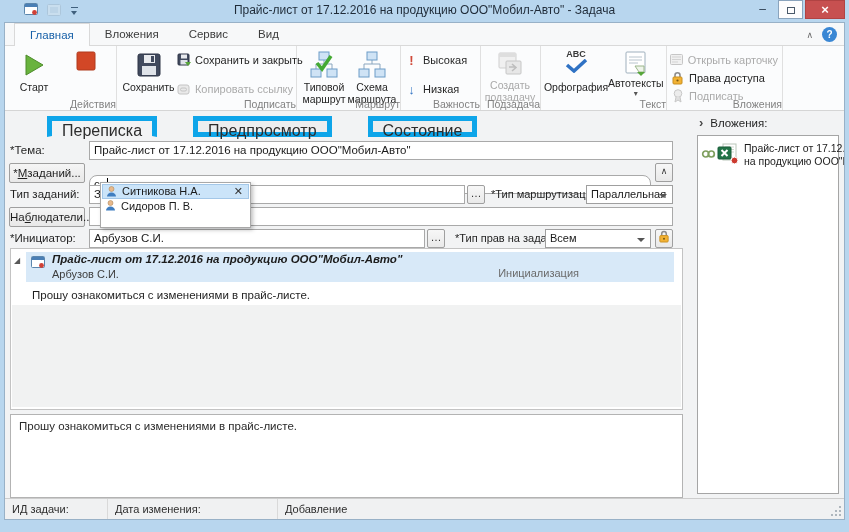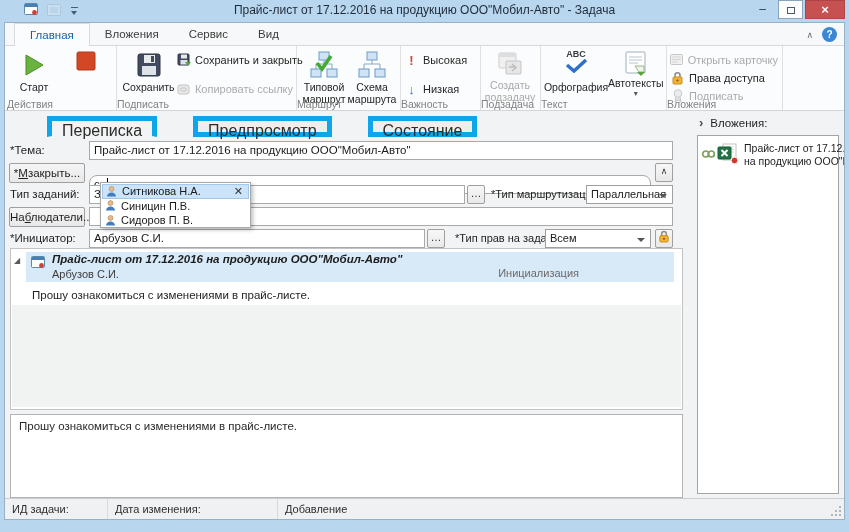--- a/index.html
+++ b/index.html
@@ -26,21 +26,21 @@
   .tabrow{position:absolute;top:0;left:0;right:0;height:23px;background:#f7f8f9;border-bottom:1px solid #d9d9d9;}
   .rtabs{display:flex;margin-left:9px;height:23px;}
   .rtab{padding:0 15px;line-height:22px;font-size:11.5px;color:#3c3c3c;cursor:default;}
   .rtab.active{background:#fbfcfd;border:1px solid #d9d9d9;border-bottom:1px solid #fbfcfd;color:#1760a8;margin-bottom:-1px;}
   .tabrow-right{position:absolute;right:7px;top:4px;display:flex;align-items:center;gap:9px;}
   .rib-collapse{color:#6a6a6a;font-size:9px;line-height:14px;}
   .help-btn{width:15px;height:15px;border-radius:50%;background:#3a87d4;color:#fff;font-size:10px;font-weight:bold;text-align:center;line-height:15px;}
   
   .ribbon{position:absolute;top:23px;left:0;right:0;height:65px;background:#fbfcfd;border-bottom:1px solid #d5d5d5;display:flex;align-items:stretch;padding-left:2px;}
   .rgroup{position:relative;border-right:1px solid #e0e0e0;padding:2px 3px 13px;display:flex;}
-  .glabel{position:absolute;bottom:0;left:0;right:0;text-align:left;color:#828282;font-size:10.5px;line-height:12px;}
+  .glabel{position:absolute;bottom:0;left:0;right:0;text-align:right;color:#828282;font-size:10.5px;line-height:12px;}
   .bigbtn{display:flex;flex-direction:column;align-items:center;justify-content:flex-start;padding-top:2px;font-size:10.5px;line-height:11.5px;text-align:center;color:#262626;}
   .bigbtn .bicon{height:30px;display:flex;align-items:center;justify-content:flex-start;margin-bottom:2px;}
   .bigbtn.disabled{color:#a9a9a9;}
   .stack{display:flex;flex-direction:column;justify-content:space-between;padding-top:4px;gap:3px;}
   .srow{display:flex;align-items:center;gap:4px;height:16px;font-size:11px;color:#262626;white-space:nowrap;}
   .srow.disabled{color:#ababab;}
   .gi{display:inline-flex;width:15px;height:15px;align-items:center;justify-content:center;}
   .imp-high{color:#d04a3a;font-weight:bold;font-size:13px;}
   .imp-low{color:#2f72c4;font-weight:bold;font-size:13px;}
   .abc-ico{display:flex;flex-direction:column;align-items:center;line-height:9px;}
@@ -326,21 +326,21 @@
 
         <div class="ptabs">
           <div class="ptab active">Переписка</div>
           <div class="ptab">Предпросмотр</div>
           <div class="ptab">Состояние</div>
         </div>
 
         <div class="flabel" style="top:30px;">*Тема:</div>
         <div class="finput" style="top:30px;left:84px;width:584px;">Прайс-лист от 17.12.2016 на продукцию ООО"Мобил-Авто"</div>
 
-        <div class="fbtn" style="top:52px;"><span>*</span><u>М</u><span>закрыть...</span></div>
+        <div class="fbtn" style="top:52px;"><span>*</span><u>М</u><span>заданий...</span></div>
         <div class="finput" style="top:64px;left:84px;width:562px;border-radius:8px;"><span>си</span><span class="caret"></span></div>
         <div class="sqbtn" style="top:52px;left:650px;font-size:9px;">∧</div>
 
         <div class="flabel" style="top:74px;">Тип заданий:</div>
         <div class="finput" style="top:74px;left:84px;width:376px;">З</div>
         <div class="sqbtn" style="top:74px;left:462px;">…</div>
         <div class="inl-label" style="top:74px;left:486px;">*Тип маршрутизации:</div>
         <div class="fselect" style="top:74px;left:581px;width:87px;">Параллельная</div>
 
         <div class="fbtn" style="top:96px;"><span>На</span><u>б</u><span>людатели...</span></div>
@@ -366,27 +366,20 @@
                 <path d="M1 10.5 a4.5 4 0 0 1 9 0 Z" fill="#3f7dc0"></path>
               </svg>
             <span>Ситникова Н.А.</span>
             <span class="dd-close">✕</span>
           </div>
           <div class="ddrow">
             <svg width="11" height="11" viewBox="0 0 11 11">
                 <circle cx="5.5" cy="3" r="2.5" fill="#e7b98c" stroke="#b08a5e" stroke-width="0.6"></circle>
                 <path d="M1 10.5 a4.5 4 0 0 1 9 0 Z" fill="#3f7dc0"></path>
               </svg>
-            <span>Синицин П.В.</span>
-          </div>
-          <div class="ddrow">
-            <svg width="11" height="11" viewBox="0 0 11 11">
-                <circle cx="5.5" cy="3" r="2.5" fill="#e7b98c" stroke="#b08a5e" stroke-width="0.6"></circle>
-                <path d="M1 10.5 a4.5 4 0 0 1 9 0 Z" fill="#3f7dc0"></path>
-              </svg>
             <span>Сидоров П. В.</span>
           </div>
         </div>
 
         <div class="thread">
           <span class="expander">◢</span>
           <div class="msgrow">
             <span class="mico">
               <svg width="14" height="13" viewBox="0 0 14 13">
                   <rect x="0.5" y="0.5" width="13" height="11" rx="1" fill="#fff" stroke="#5b86ad"></rect>

